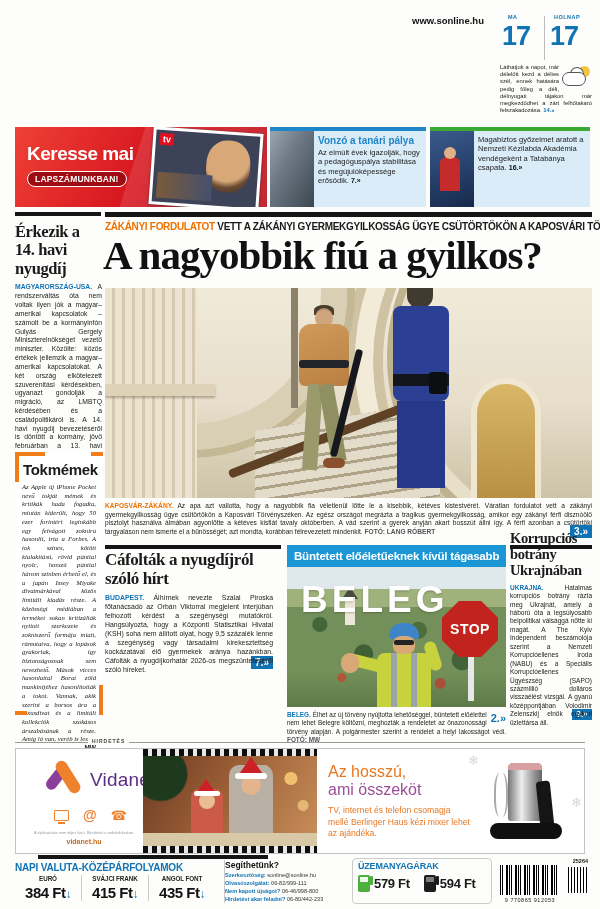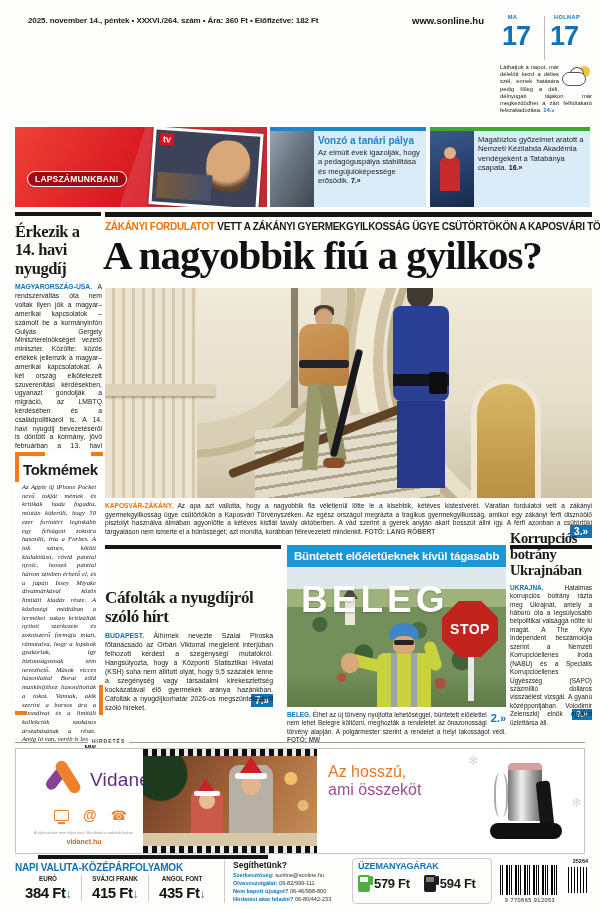--- a/index.html
+++ b/index.html
@@ -105,21 +105,21 @@
           background:linear-gradient(160deg,#cf9a5b,#b97f41);}
   .m-belt{position:absolute;left:4px;top:52px;width:50px;height:8px;background:#23242a;border-radius:3px;}
   .m-legs1{position:absolute;left:10px;top:76px;width:15px;height:86px;background:#9a9a6c;transform:rotate(4deg);}
   .m-legs2{position:absolute;left:30px;top:76px;width:15px;height:78px;background:#8f8f62;transform:rotate(-10deg);}
   .m-shoe{position:absolute;left:28px;top:150px;width:22px;height:10px;border-radius:5px;background:#8a4f2d;}
   .m-strap{position:absolute;left:48px;top:40px;width:7px;height:110px;background:#17181d;transform:rotate(14deg);border-radius:3px;}
 
   
   .colbar1{left:105px;top:545px;width:176px;height:4px;}
   .colbar3{left:510px;top:545px;width:82px;height:4px;}
-  .col1{left:105px;top:551px;width:176px;margin-top:38px;}
+  .col1{left:105px;top:551px;width:176px;}
   .c1head{font-size:17px;font-weight:bold;line-height:1.1;letter-spacing:-0.4px;margin-bottom:6px;}
   .c1body{font-size:6.9px;line-height:1.3;width:168px;}
   .col3{left:510px;top:530px;width:82px;}
   .c3head{font-size:14.5px;font-weight:bold;line-height:1.12;letter-spacing:-0.4px;margin-bottom:5px;}
   .c3body{font-size:6.5px;line-height:1.3;}
 
   
   .beleg-band{left:287px;top:545px;width:219px;height:22px;background:#1b97d6;color:#fff;
               font-size:11.5px;font-weight:bold;line-height:22px;padding-left:7px;box-sizing:border-box;letter-spacing:-0.2px;}
   .beleg-photo{left:287px;top:567px;width:219px;height:140px;overflow:hidden;
@@ -199,21 +199,21 @@
 
   
   .f-bar{left:38px;top:855px;width:230px;height:4px;background:#151515;}
   .f-cur-title{left:15px;top:862px;font-size:10px;font-weight:bold;color:#1173b4;letter-spacing:-0.2px;}
   .f-cells{left:15px;top:875px;width:200px;display:flex;justify-content:flex-end;}
   .f-cell{width:66px;text-align:center;border-right:1px solid #ccc;padding:0 1px;}
   .f-cell:last-child{border-right:none;}
   .f-cl{font-size:6.3px;font-weight:bold;color:#222;letter-spacing:-0.1px;}
   .f-cv{font-size:15px;font-weight:bold;color:#111;letter-spacing:-0.5px;margin-top:2px;}
   .f-arrow{color:#1173b4;font-size:12px;font-weight:bold;}
-  .f-help{left:224px;top:860px;width:128px;border-left:1px solid #ccc;padding-left:8px;}
+  .f-help{left:224px;top:860px;width:128px;border-left:1px solid #ccc;}
   .f-ht{font-size:8.5px;font-weight:bold;color:#111;margin-bottom:1px;}
   .f-hl{font-size:5.6px;line-height:1.45;color:#333;}
   .f-hl b{color:#1173b4;}
   .f-fuel{left:352px;top:858px;width:140px;height:46px;border:1px solid #ccc;border-radius:4px;padding:2px 5px;box-sizing:border-box;}
   .f-ft{font-size:9px;font-weight:bold;color:#1173b4;letter-spacing:-0.2px;}
   .f-frow{display:flex;align-items:center;gap:4px;margin-top:4px;}
   .pump{width:12px;height:17px;border-radius:2px;position:relative;}
   .pump.green{background:#4caf3e;}
   .pump.dark{background:#1c1c1c;}
   .pump .scr{position:absolute;left:2px;top:2px;width:8px;height:5px;background:#fff;opacity:.9;}
@@ -225,21 +225,20 @@
      background:repeating-linear-gradient(90deg,#000 0 1px,#fff 1px 2px,#000 2px 3px,#fff 3px 6px,#000 6px 8px,#fff 8px 9px);}
   .bc-addon{position:absolute;right:2px;top:9px;width:20px;height:26px;
      background:repeating-linear-gradient(90deg,#000 0 1px,#fff 1px 3px,#000 3px 4px,#fff 4px 6px);}
   .bc-num{position:absolute;left:0;top:39px;width:60px;text-align:center;font-size:5.5px;letter-spacing:0.5px;}
 </style>
 </head>
 <body>
 
 <div id="page">
 
-  <div class="abs dateline">2025. november 14., péntek • XXXVI./264. szám • Ára: 360 Ft • Előfizetve: 182 Ft</div>
   <div class="abs website">www.sonline.hu</div>
 
   <div class="abs weather">
     <div style="position:relative;height:50px;">
       <div style="position:absolute;left:8px;top:0;" class="wx-label">MA</div>
       <div style="position:absolute;left:54px;top:0;" class="wx-label">HOLNAP</div>
       <div style="position:absolute;left:2px;top:9px;" class="wx-temp">17</div>
       <div style="position:absolute;left:50px;top:9px;" class="wx-temp">17</div>
       <div class="wx-div"></div>
     </div>
@@ -254,20 +253,21 @@
     </div>
   </div>
 
   <div class="abs promo">
     <div class="promo-diag"></div>
     <div class="tvcover">
       <div class="tvface"></div>
       <div class="tvstrip"></div>
       <div class="tvlogo">tv</div>
     </div>
+    <div class="promo-t1">Keresse mai</div>
     <div class="promo-badge">LAPSZÁMUNKBAN!</div>
   </div>
 
   <div class="abs teaser" style="left:270px;width:156px;">
     <div class="tbar" style="background:#1f86c7;"></div>
     <div class="tphoto" style="background:linear-gradient(120deg,#9aa6b0 0%,#6c7884 40%,#3c4750 100%);"></div>
     <div class="tcontent">
       <div class="ttitle" style="color:#1f86c7;">Vonzó a tanári pálya</div>
       <div class="tbody"><span>Az elmúlt évek igazolják, hogy a pedagóguspálya stabilitása és megújulóképessége erősödik. </span><span class="tref">7.»</span></div>
     </div>
@@ -414,20 +414,21 @@
       <div class="xm-kid"></div>
       <div class="xm-kidface"></div>
       <div class="xm-hat2"></div>
       <div class="xm-trim2"></div>
       <div class="xm-table"></div>
       <div class="film" style="top:0;"></div>
       <div class="film" style="bottom:0;"></div>
     </div>
     <div class="ad-h1">Az hosszú,</div>
     <div class="ad-h2">ami összeköt</div>
+    <div class="ad-body">TV, internet és telefon csomagja mellé Berlinger Haus kézi mixer lehet az ajándéka.</div>
     <div class="mixer">
       <div class="snow" style="left:-6px;top:-2px;">❄</div>
       <div class="snow" style="right:-4px;top:40px;">❄</div>
       <div class="mx-whisk"></div>
       <div class="mx-body"></div>
       <div class="mx-top"></div>
       <div class="mx-handle"></div>
       <div class="mx-base"></div>
     </div>
   </div>

